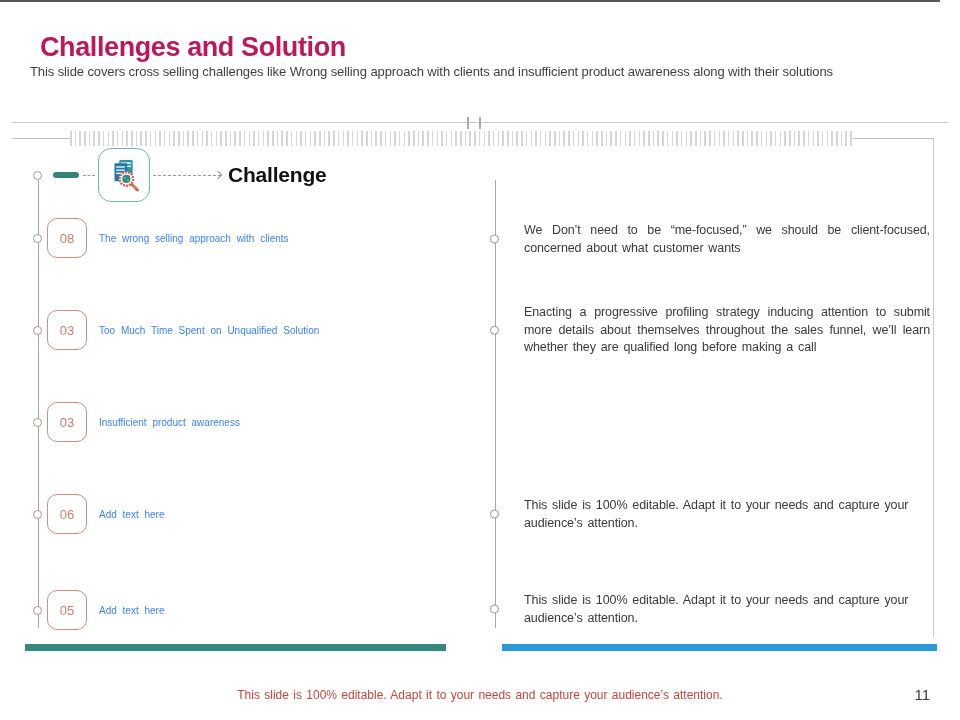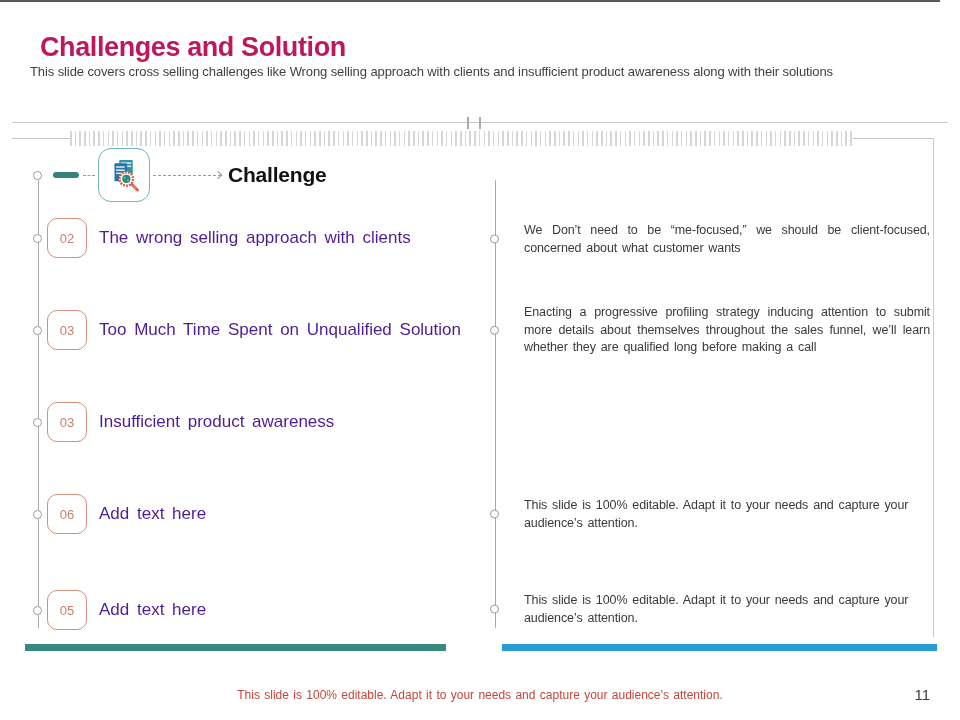--- a/index.html
+++ b/index.html
@@ -64,21 +64,21 @@
   h2.col-heading{margin:0;font-size:21px;font-weight:bold;color:#111111;letter-spacing:-0.2px;}
   .col-header.ch h2{margin-left:7px;}
   .col-header.sol h2{margin-left:8px;}
 
   .ch-item{position:absolute;left:33px;transform:translateY(-50%);display:flex;align-items:center;}
   .num-box{
     width:40px;height:40px;margin-left:5px;box-sizing:border-box;flex:0 0 auto;
     border:1px solid #d08f7a;border-radius:10px;color:#c97f6a;
     display:flex;align-items:center;justify-content:center;font-size:13px;
   }
-  .ch-label{margin-left:12px;font-size:17px;color:#4c1d95;word-spacing:3px;}
+  .ch-label{margin-left:12px;font-size:10px;color:#3b82f6;word-spacing:3px;}
 
   .sol-item{position:absolute;left:490px;transform:translateY(-50%);display:flex;align-items:center;}
   .sol-item p{
     margin:0 0 0 25px;width:406px;font-size:12.5px;line-height:1.4;color:#3a3a3a;
     word-spacing:1.5px;letter-spacing:-0.1px;
   }
   .sol-item p.justify{text-align:justify;}
 
   .bar{position:absolute;top:644px;height:7px;}
   .bar.teal{left:25px;width:421px;background:#35897e;}
@@ -133,21 +133,21 @@
         <line x1="35.5" y1="37.5" x2="39.5" y2="41.5" stroke="#ffffff" stroke-width="1" stroke-dasharray="1.6 1.6"></line>
       </svg>
     </span>
     <span class="dline long ch-arrow arrow"></span>
     <h2 class="col-heading">Challenge</h2>
   </div>
 
 
   <div class="ch-item" style="top:238px">
     <span class="node"></span>
-    <span class="num-box">02</span>
+    <span class="num-box">08</span>
     <span class="ch-label">The wrong selling approach with clients</span>
   </div>
   <div class="ch-item" style="top:330px">
     <span class="node"></span>
     <span class="num-box">03</span>
     <span class="ch-label">Too Much Time Spent on Unqualified Solution</span>
   </div>
   <div class="ch-item" style="top:422px">
     <span class="node"></span>
     <span class="num-box">03</span>

